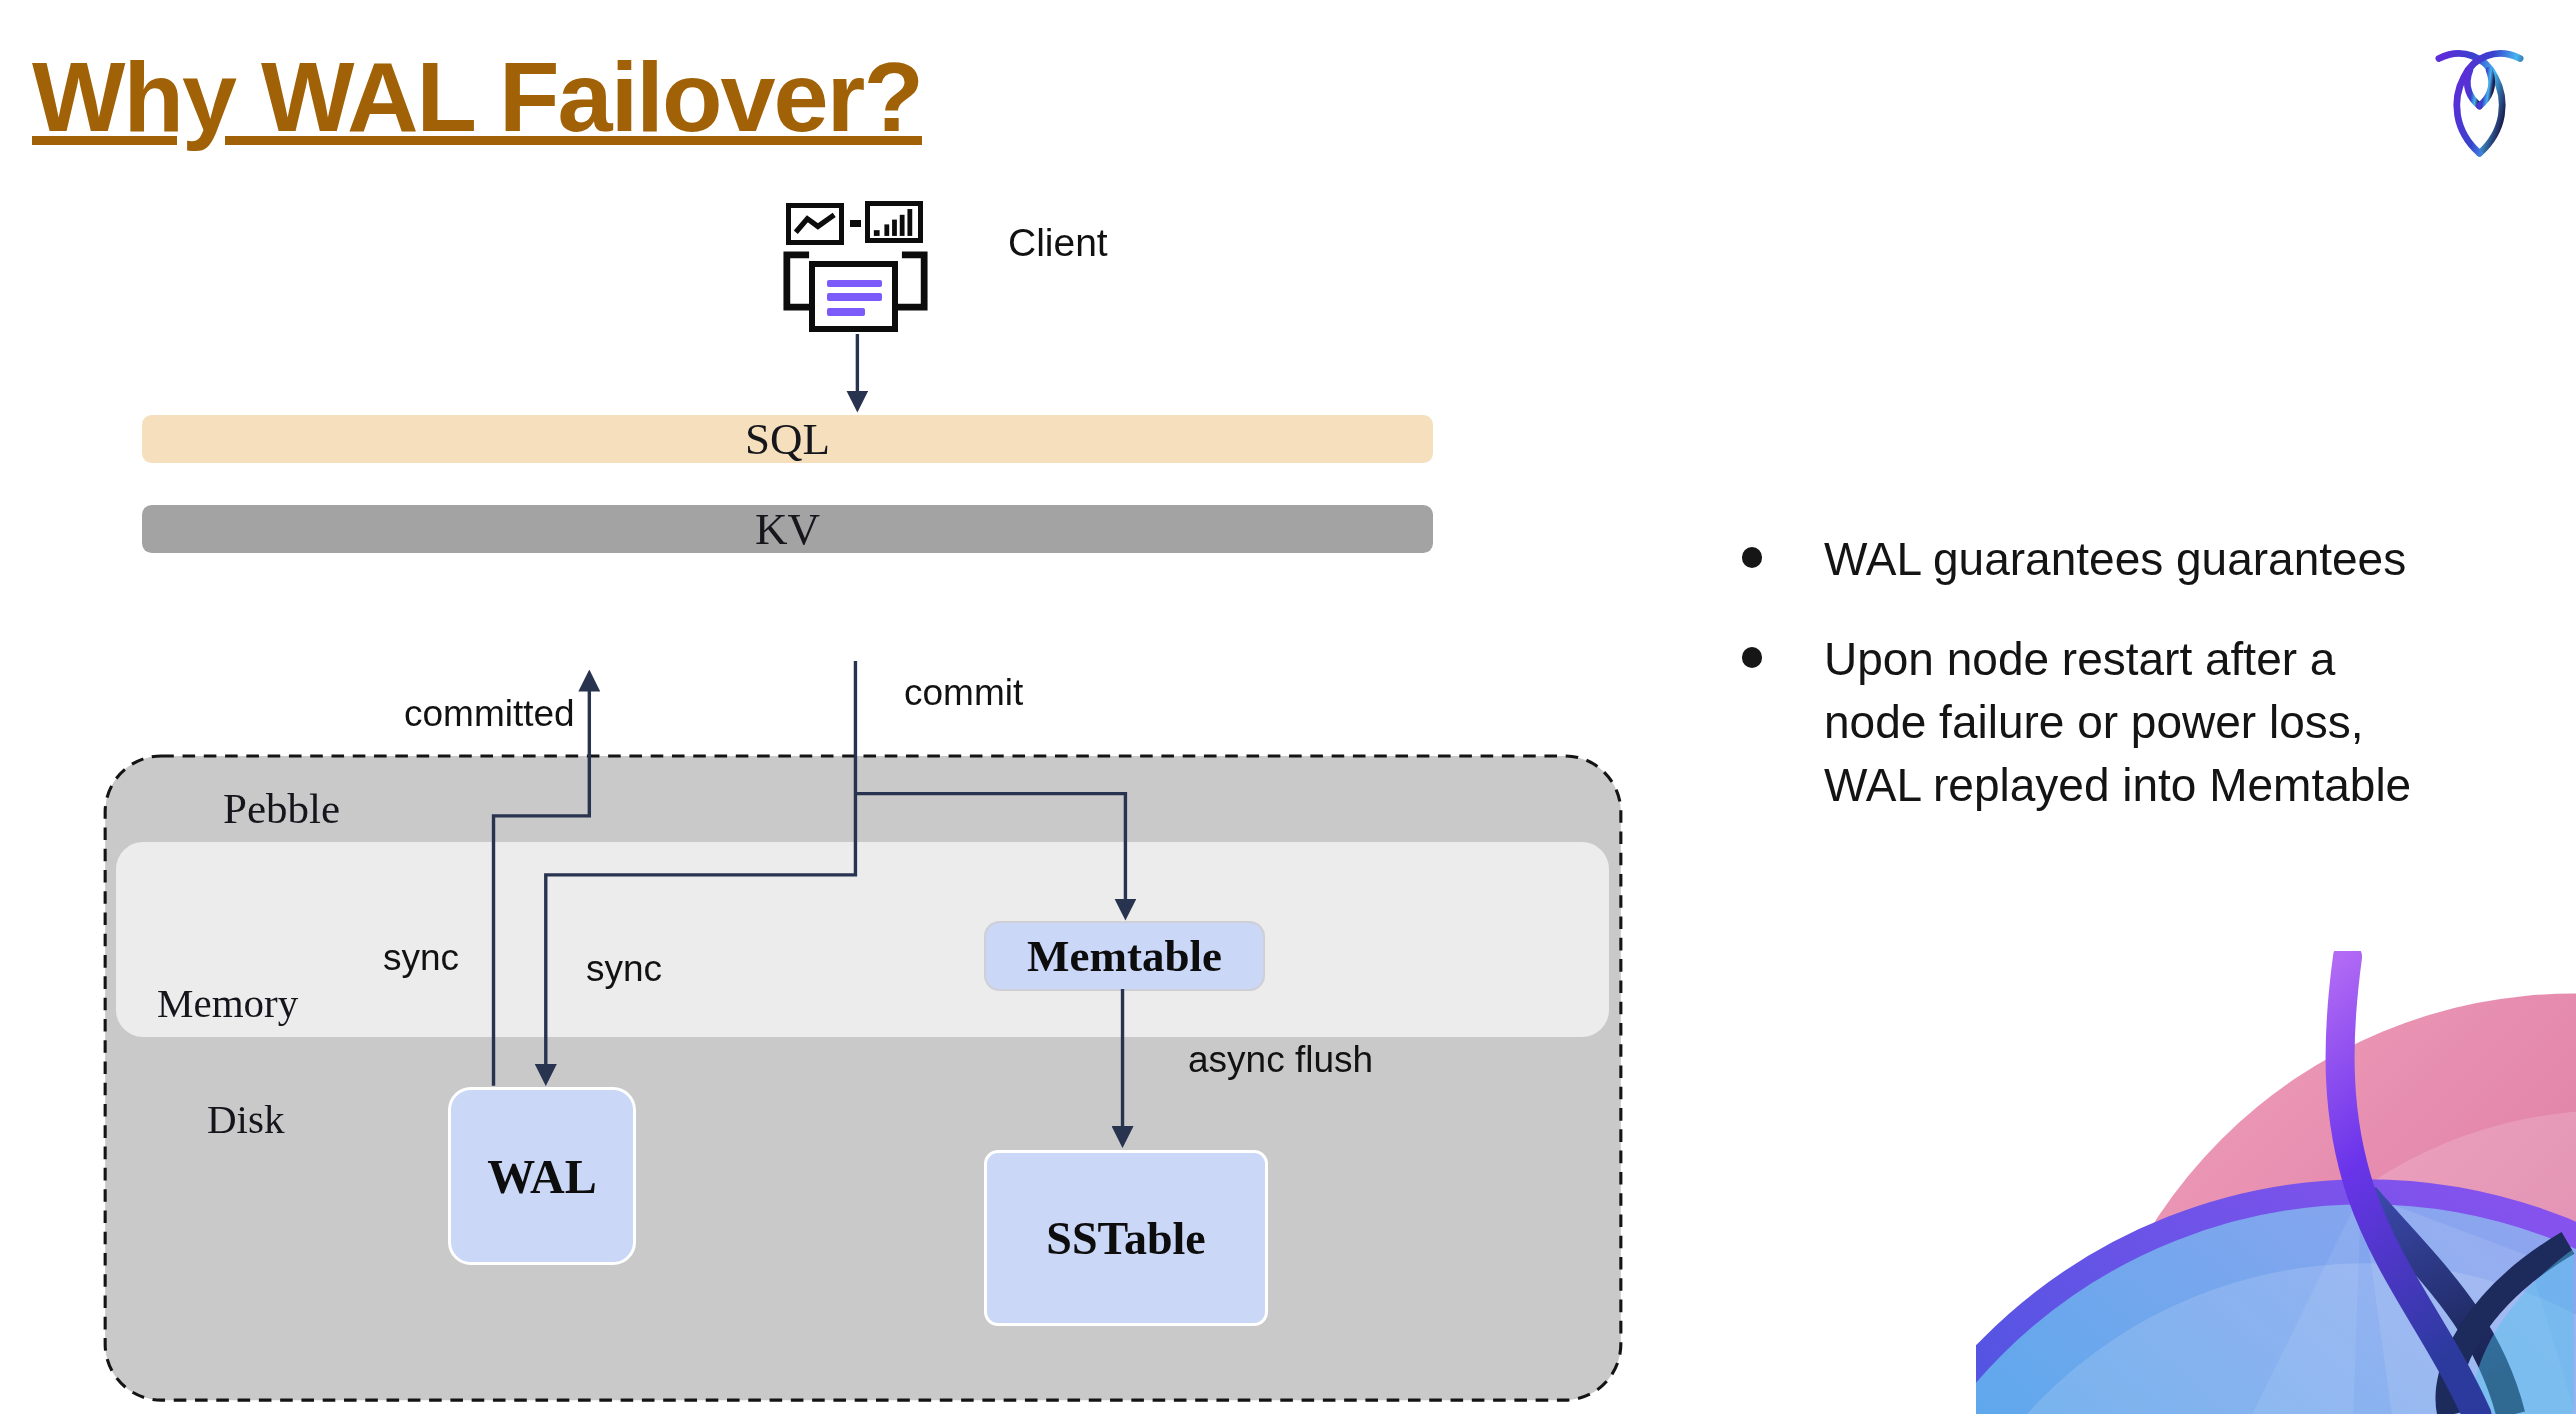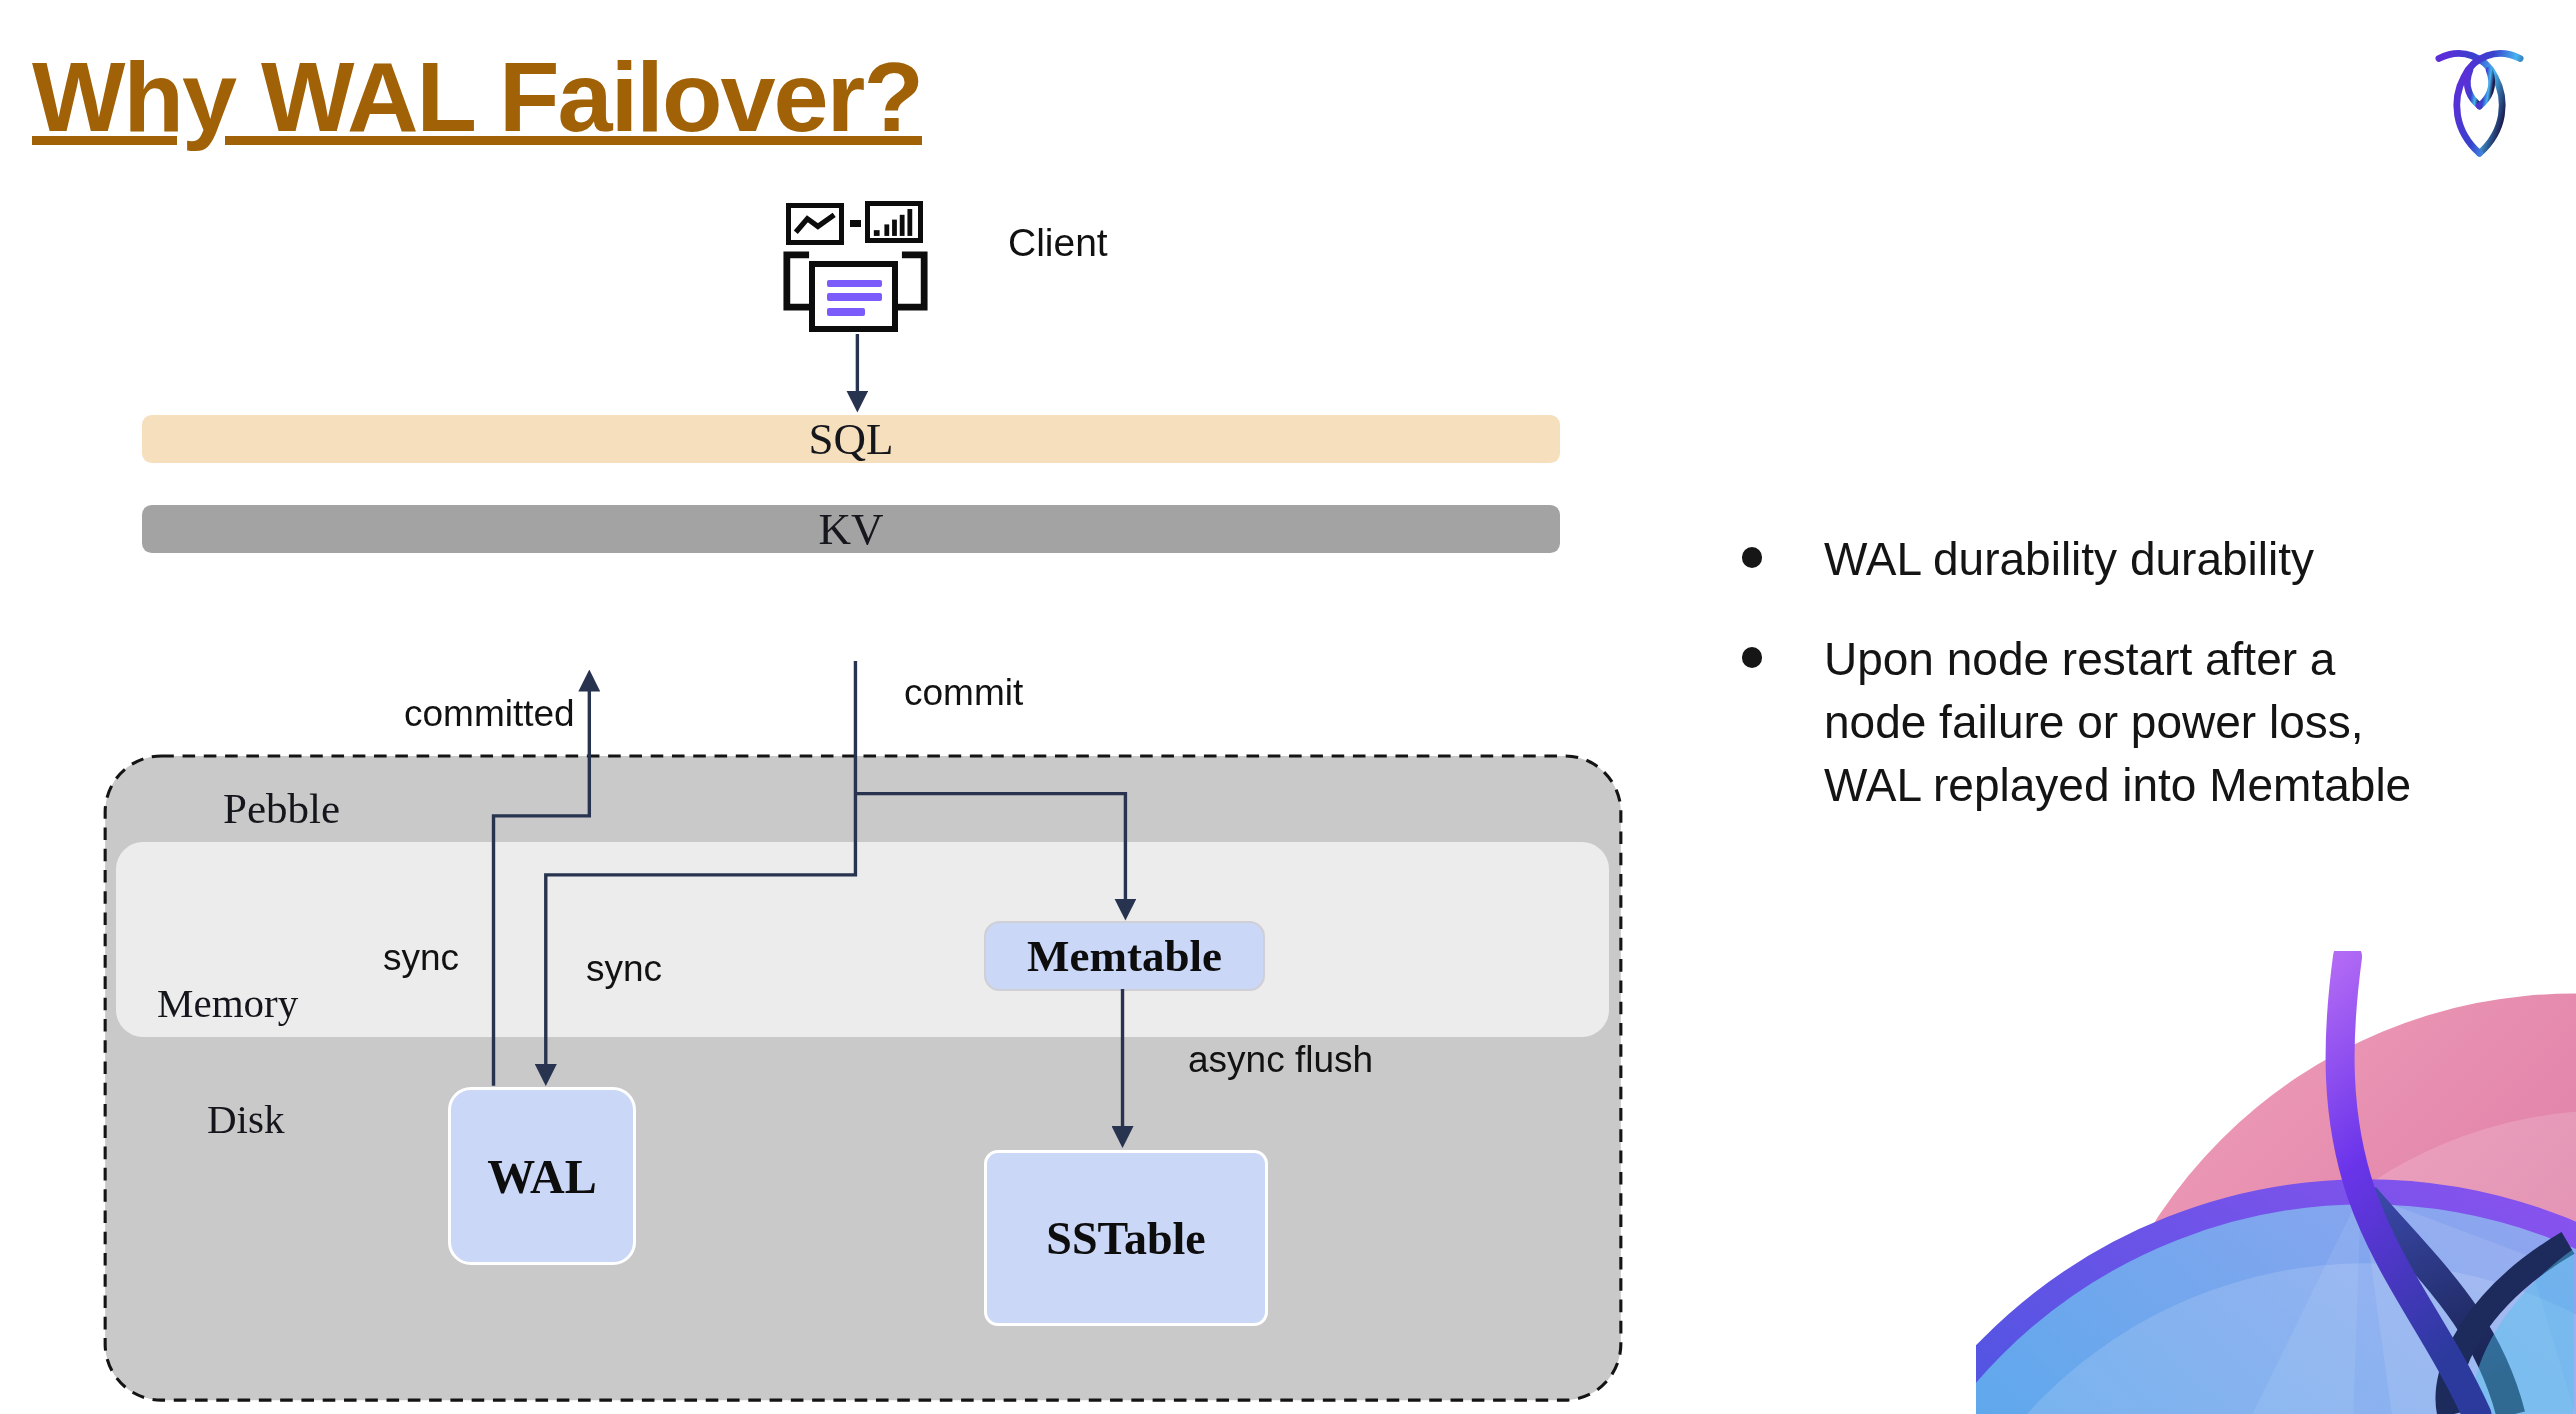--- a/index.html
+++ b/index.html
@@ -30,21 +30,21 @@
   .ci-box1{left:5.8px;top:7.7px;width:48px;height:32px;}
   .ci-box2{left:85px;top:5.8px;width:48px;height:32px;}
   .ci-dash{position:absolute;left:70px;top:25px;width:10.6px;height:6.8px;background:#0c0c0c;}
   .ci-brackets{position:absolute;left:1.9px;top:56px;width:147px;height:60px;}
   .ci-doc{position:absolute;left:29px;top:66px;width:77px;height:59px;background:#fff;border:6.8px solid #0c0c0c;z-index:2;}
   .ci-line{position:absolute;height:7.7px;background:#7B5BFA;border-radius:1.9px;}
   .client-label{left:1008px;top:221px;font-size:39px;color:#111;}
 
   
   .bar{
-    left:142px;width:1418px;border-radius:9.7px;
+    left:142px;width:1291px;border-radius:9.7px;
     display:flex;align-items:center;justify-content:center;
     font-family:"Liberation Serif",serif;font-size:45px;color:#16161d;
   }
   .bar-sql{top:415px;height:48px;background:#F5DFBC;}
   .bar-kv{top:505px;height:48px;background:#a3a3a3;}
   .bar-storage{top:579px;height:82px;background:#D6D1E4;}
 
   
   .pebble-svg{left:103px;top:754px;width:1520px;height:650px;}
   .memory-band{left:116px;top:842px;width:1493px;height:195px;background:#ECECEC;border-radius:27px;}
@@ -182,21 +182,21 @@
       <path d="M 510,1122 L 510,843 L 609,843 L 609,702" marker-end="url(#ah)"></path>
       <path d="M 884,683 L 884,904 L 564,904 L 564,1112" marker-end="url(#ah)"></path>
       <path d="M 884,820 L 1163,820 L 1163,941" marker-end="url(#ah)"></path>
       <path d="M 1160,1022 L 1160,1176" marker-end="url(#ah)"></path>
     </g>
   </svg>
 
   <div class="abs notes">
     <div class="note">
       <div class="note-dot"></div>
-      <div class="note-text">WAL durability durability</div>
+      <div class="note-text">WAL guarantees guarantees</div>
     </div>
     <div class="note">
       <div class="note-dot"></div>
       <div class="note-text">Upon node restart after a
 node failure or power loss,
 WAL replayed into Memtable</div>
     </div>
   </div>
 
   <svg class="abs corner-art" viewBox="0 0 620 480">

